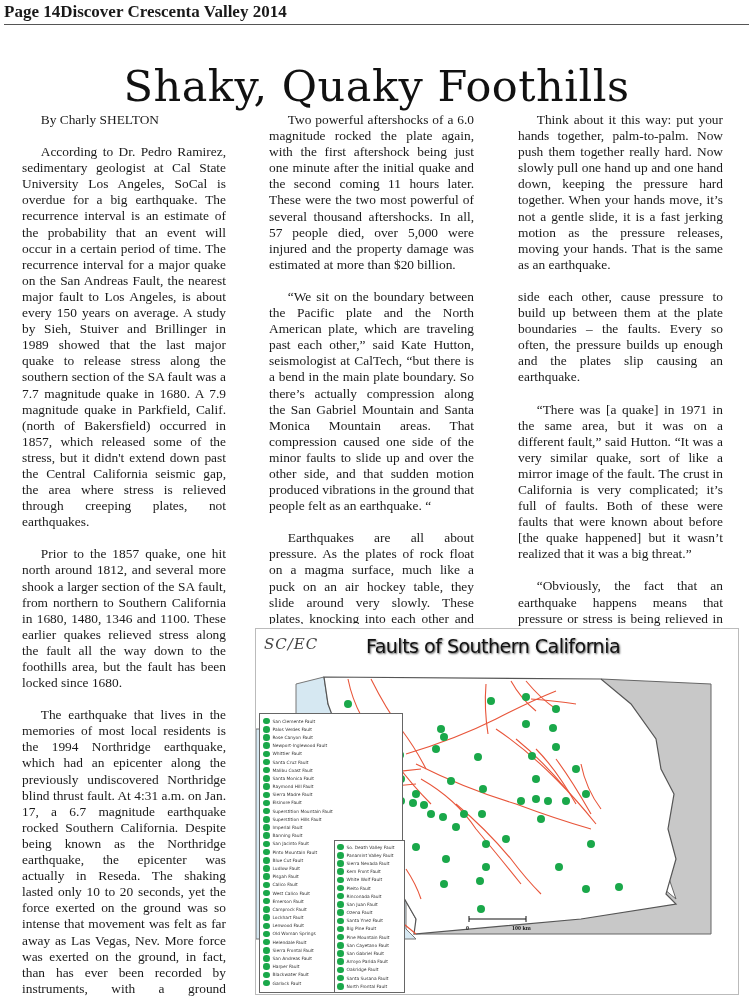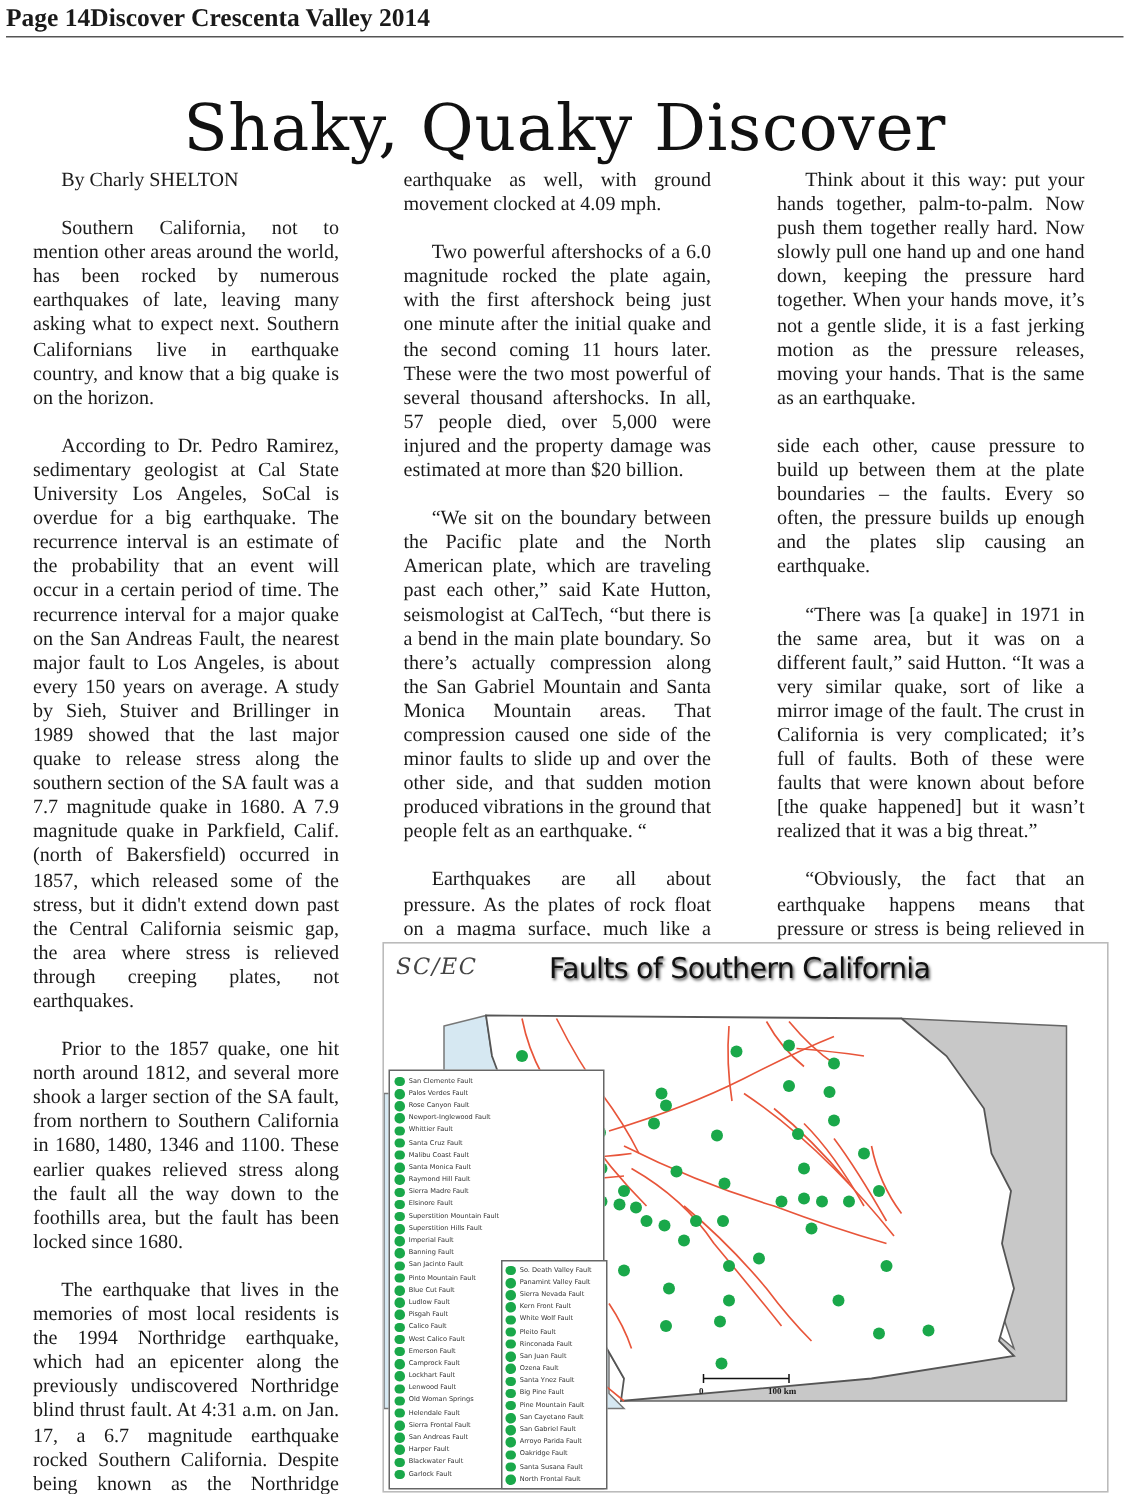--- a/index.html
+++ b/index.html
@@ -39,32 +39,30 @@
                       margin-right: 3px; flex: 0 0 auto; }
 </style>
 </head>
 <body>
 
 <div class="header">
   <span>Page 14</span>
   <span>Discover Crescenta Valley 2014</span>
 </div>
 
-<h1 class="title">Shaky, Quaky Discover</h1>
+<h1 class="title">Shaky, Quaky Foothills</h1>
 
 <div class="col" id="col1">
   <p class="byline">By Charly SHELTON</p>
-  <p>Southern California, not to mention other areas around the world, has been rocked by numerous earthquakes of late, leaving many asking what to expect next. Southern Californians live in earthquake country, and know that a big quake is on the horizon.</p>
   <p>According to Dr. Pedro Ramirez, sedimentary geologist at Cal State University Los Angeles, SoCal is overdue for a big earthquake. The recurrence interval is an estimate of the probability that an event will occur in a certain period of time. The recurrence interval for a major quake on the San Andreas Fault, the nearest major fault to Los Angeles, is about every 150 years on average. A study by Sieh, Stuiver and Brillinger in 1989 showed that the last major quake to release stress along the southern section of the SA fault was a 7.7 magnitude quake in 1680. A 7.9 magnitude quake in Parkfield, Calif. (north of Bakersfield) occurred in 1857, which released some of the stress, but it didn't extend down past the Central California seismic gap, the area where stress is relieved through creeping plates, not earthquakes.</p>
   <p>Prior to the 1857 quake, one hit north around 1812, and several more shook a larger section of the SA fault, from northern to Southern California in 1680, 1480, 1346 and 1100. These earlier quakes relieved stress along the fault all the way down to the foothills area, but the fault has been locked since 1680.</p>
   <p>The earthquake that lives in the memories of most local residents is the 1994 Northridge earthquake, which had an epicenter along the previously undiscovered Northridge blind thrust fault. At 4:31 a.m. on Jan. 17, a 6.7 magnitude earthquake rocked Southern California. Despite being known as the Northridge earthquake, the epicenter was actually in Reseda. The shaking lasted only 10 to 20 seconds, yet the force exerted on the ground was so intense that movement was felt as far away as Las Vegas, Nev. More force was exerted on the ground, in fact, than has ever been recorded by instruments, with a ground acceleration speed of 16.7 m/s², or 1.8g (for reference, the Seismological Society of America estimates that the peak ground acceleration in the 2010 Haiti earthquake to be approximately 0.5g in certain parts of Canape Vert). In addition, the highest peak ground velocity ever recorded came from this</p>
 </div>
 
 <div class="col" id="col2">
-  <p style="text-indent:0">earthquake as well, with ground movement clocked at 4.09 mph.</p>
   <p>Two powerful aftershocks of a 6.0 magnitude rocked the plate again, with the first aftershock being just one minute after the initial quake and the second coming 11 hours later. These were the two most powerful of several thousand aftershocks. In all, 57 people died, over 5,000 were injured and the property damage was estimated at more than $20 billion.</p>
   <p>“We sit on the boundary between the Pacific plate and the North American plate, which are traveling past each other,” said Kate Hutton, seismologist at CalTech, “but there is a bend in the main plate boundary. So there’s actually compression along the San Gabriel Mountain and Santa Monica Mountain areas. That compression caused one side of the minor faults to slide up and over the other side, and that sudden motion produced vibrations in the ground that people felt as an earthquake. “</p>
   <p>Earthquakes are all about pressure. As the plates of rock float on a magma surface, much like a puck on an air hockey table, they slide around very slowly. These plates, knocking into each other and grinding along-</p>
 </div>
 
 <div class="col" id="col3">
   <p>Think about it this way: put your hands together, palm-to-palm. Now push them together really hard. Now slowly pull one hand up and one hand down, keeping the pressure hard together. When your hands move, it’s not a gentle slide, it is a fast jerking motion as the pressure releases, moving your hands. That is the same as an earthquake.</p>
   <p style="text-indent:0">side each other, cause pressure to build up between them at the plate boundaries – the faults. Every so often, the pressure builds up enough and the plates slip causing an earthquake.</p>
   <p>“There was [a quake] in 1971 in the same area, but it was on a different fault,” said Hutton. “It was a very similar quake, sort of like a mirror image of the fault. The crust in California is very complicated; it’s full of faults. Both of these were faults that were known about before [the quake happened] but it wasn’t realized that it was a big threat.”</p>
   <p>“Obviously, the fact that an earthquake happens means that pressure or stress is being relieved in some way,” said Robert Graves of the U.S. Geological Survey. “However, earthquakes do not occur independently on completely isolated faults. In Southern California, we have a complex web of active faults, so that while movement on any one fault may reduce the stress on some faults, it may also increase the stress on others. So, take the cue and be prepared!”</p>

